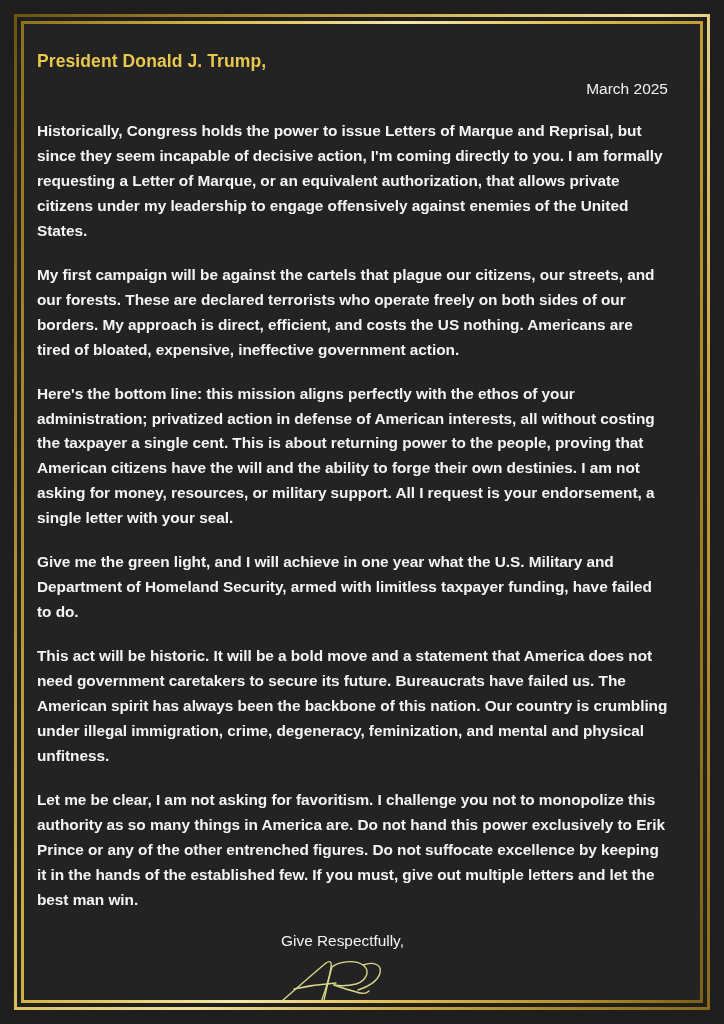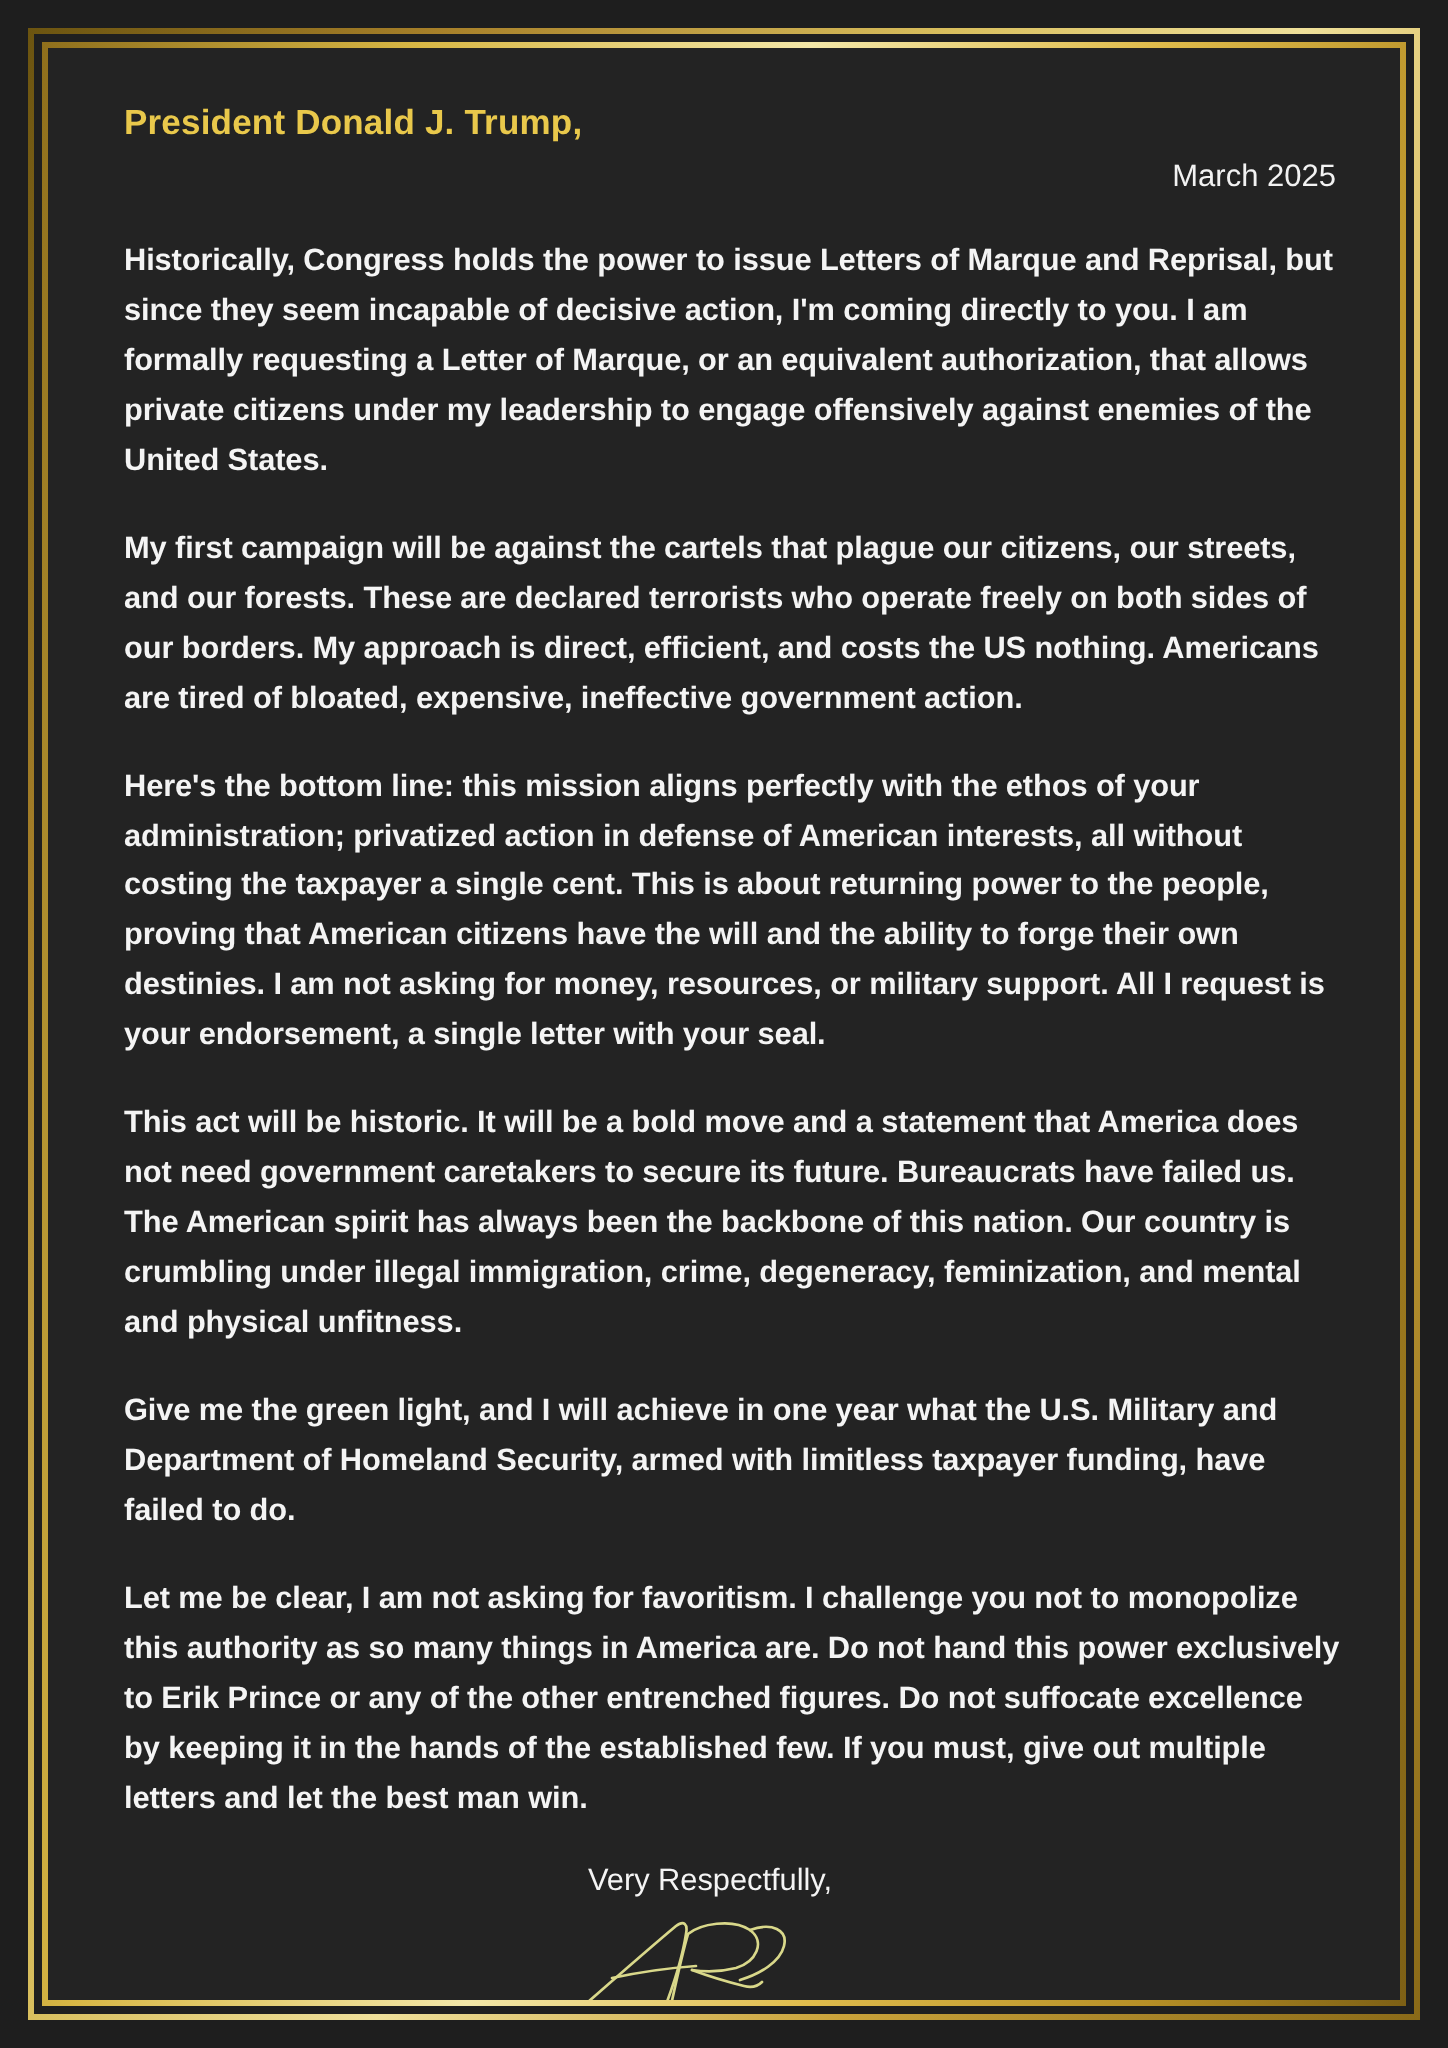--- a/index.html
+++ b/index.html
@@ -22,21 +22,21 @@
     background:#1f1f1f;
     padding:4px;
   }
   #letter-panel {
     position:relative;
     width:100%; height:100%;
     border:3px solid transparent;
     background:
       linear-gradient(#232323,#232323) padding-box,
       linear-gradient(100deg,#8f6f1c 0%,#d8b745 22%,#f3e7a8 45%,#e0bc4c 65%,#b68f26 85%,#7d6015 100%) border-box;
-    padding:27px 30px 20px 38px;
+    padding:27px 30px 20px 13px;
     overflow:hidden;
   }
 
   .head-row { position:relative; height:62px; }
   #salutation {
     font-size:17.5px;
     font-weight:bold;
     color:#e9c84b;
     letter-spacing:.1px;
     line-height:1.2;
@@ -85,27 +85,27 @@
 
       <div class="head-row">
         <div id="salutation">President Donald J. Trump,</div>
         <div id="letter-date">March 2025</div>
       </div>
 
       <div id="body-copy">
         <p class="para">Historically, Congress holds the power to issue Letters of Marque and Reprisal, but since they seem incapable of decisive action, I'm coming directly to you. I am formally requesting a Letter of Marque, or an equivalent authorization, that allows private citizens under my leadership to engage offensively against enemies of the United States.</p>
         <p class="para">My first campaign will be against the cartels that plague our citizens, our streets, and our forests. These are declared terrorists who operate freely on both sides of our borders. My approach is direct, efficient, and costs the US nothing. Americans are tired of bloated, expensive, ineffective government action.</p>
         <p class="para">Here's the bottom line: this mission aligns perfectly with the ethos of your administration; privatized action in defense of American interests, all without costing the taxpayer a single cent. This is about returning power to the people, proving that American citizens have the will and the ability to forge their own destinies. I am not asking for money, resources, or military support. All I request is your endorsement, a single letter with your seal.</p>
+        <p class="para">Give me the green light, and I will achieve in one year what the U.S. Military and Department of Homeland Security, armed with limitless taxpayer funding, have failed to do.</p>
         <p class="para">This act will be historic. It will be a bold move and a statement that America does not need government caretakers to secure its future. Bureaucrats have failed us. The American spirit has always been the backbone of this nation. Our country is crumbling under illegal immigration, crime, degeneracy, feminization, and mental and physical unfitness.</p>
-        <p class="para">Give me the green light, and I will achieve in one year what the U.S. Military and Department of Homeland Security, armed with limitless taxpayer funding, have failed to do.</p>
         <p class="para">Let me be clear, I am not asking for favoritism. I challenge you not to monopolize this authority as so many things in America are. Do not hand this power exclusively to Erik Prince or any of the other entrenched figures. Do not suffocate excellence by keeping it in the hands of the established few. If you must, give out multiple letters and let the best man win.</p>
       </div>
 
       <div id="signature-block">
-        <div id="closing-line">Very Respectfully,</div>
+        <div id="closing-line">Give Respectfully,</div>
 
         <div id="signature-mark">
           <svg width="150" height="64" viewBox="0 0 150 64" fill="none" stroke="#d9d88a" stroke-width="1.35" stroke-linecap="round" stroke-linejoin="round">
             <path d="M14 48 C30 34 46 20 58 10 C62 7 64 9 63 14 C61 27 56 42 50 57"></path>
             <path d="M26 36 C40 33 54 31 68 30"></path>
             <path d="M55 52 C58 38 61 24 64 14 C70 9 86 6 95 12 C103 18 98 28 88 31 C80 33 72 33 66 32"></path>
             <path d="M66 32 C74 35 84 38 92 40 C96 41 99 40 101 38"></path>
             <path d="M95 12 C106 8 114 12 112 20 C110 28 100 34 90 37"></path>
           </svg>
         </div>

